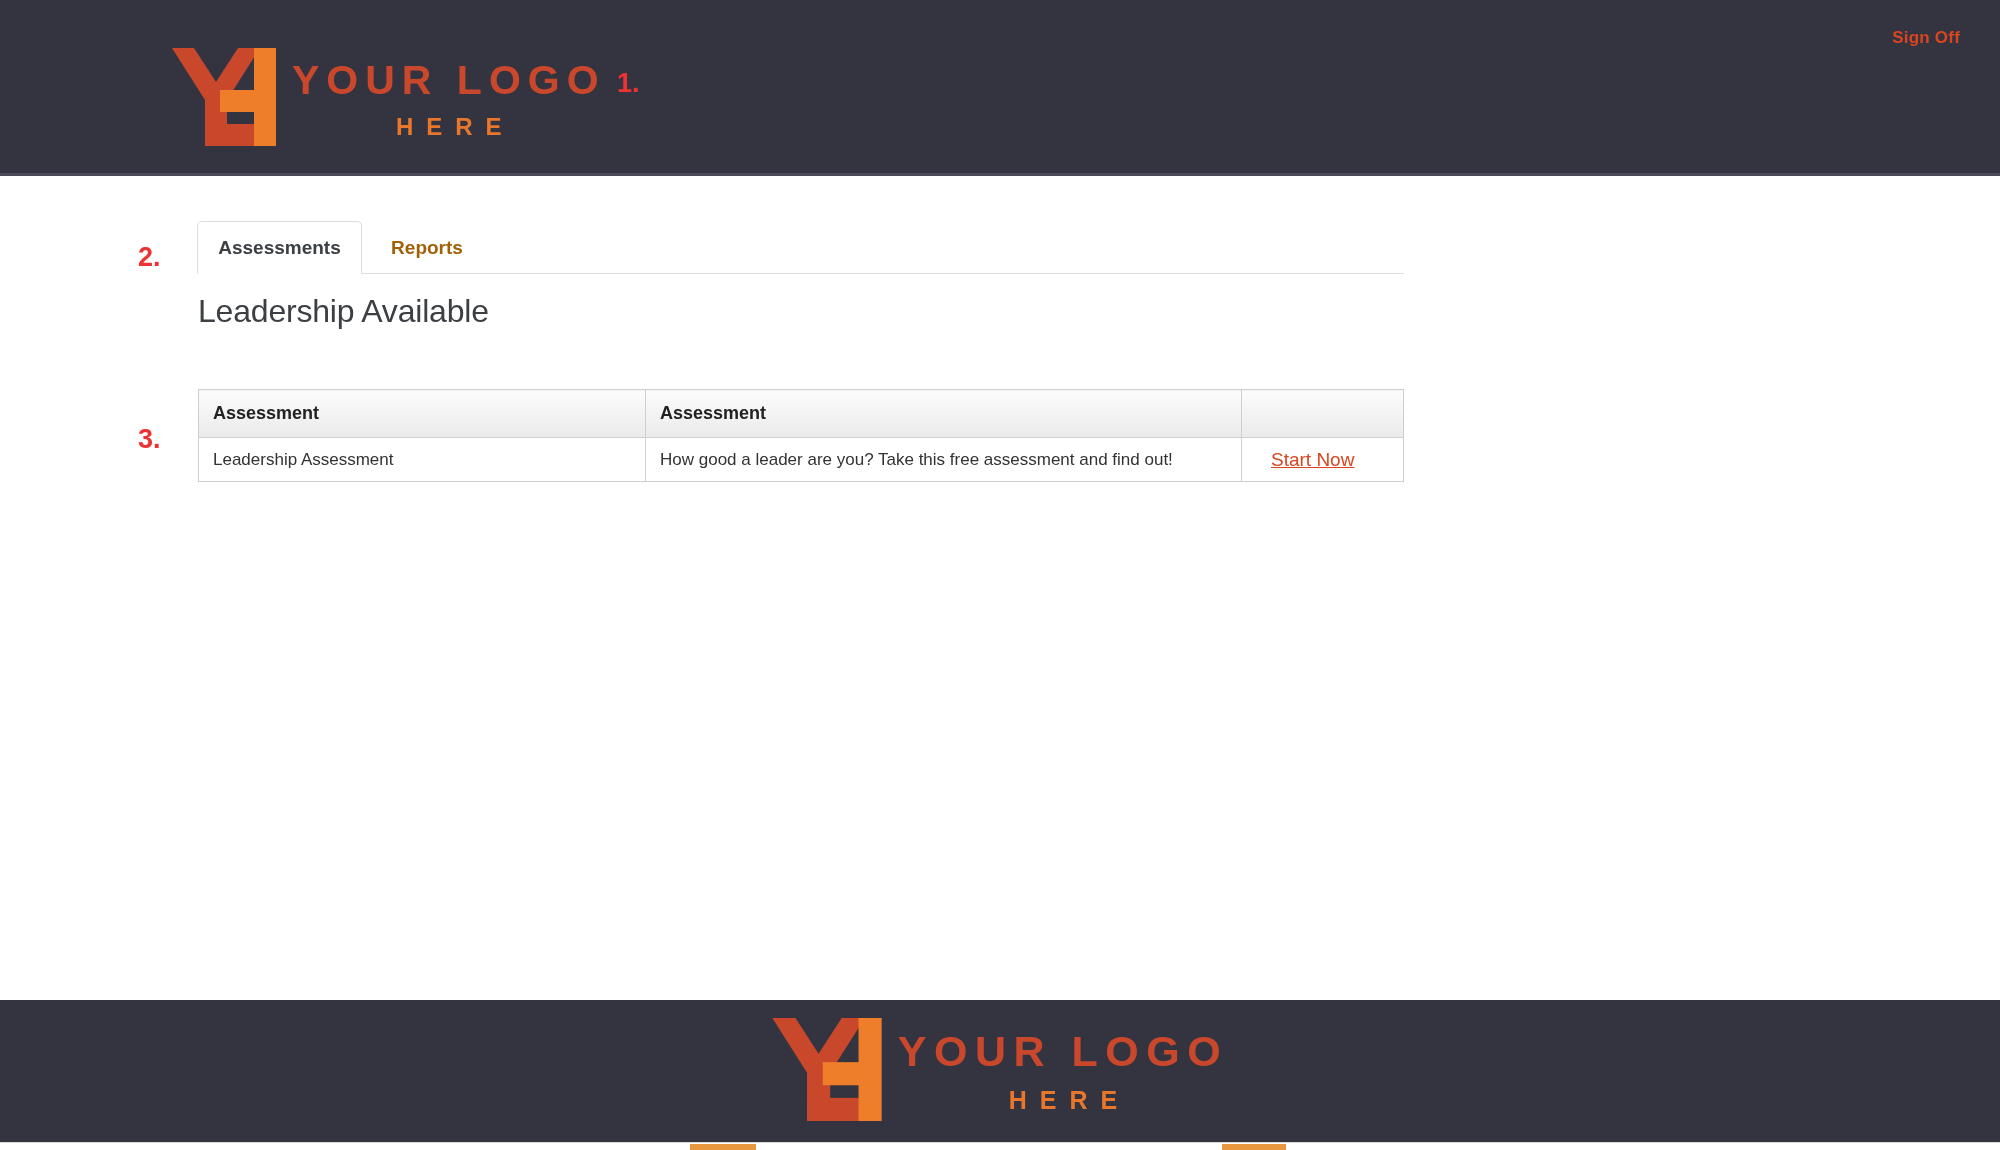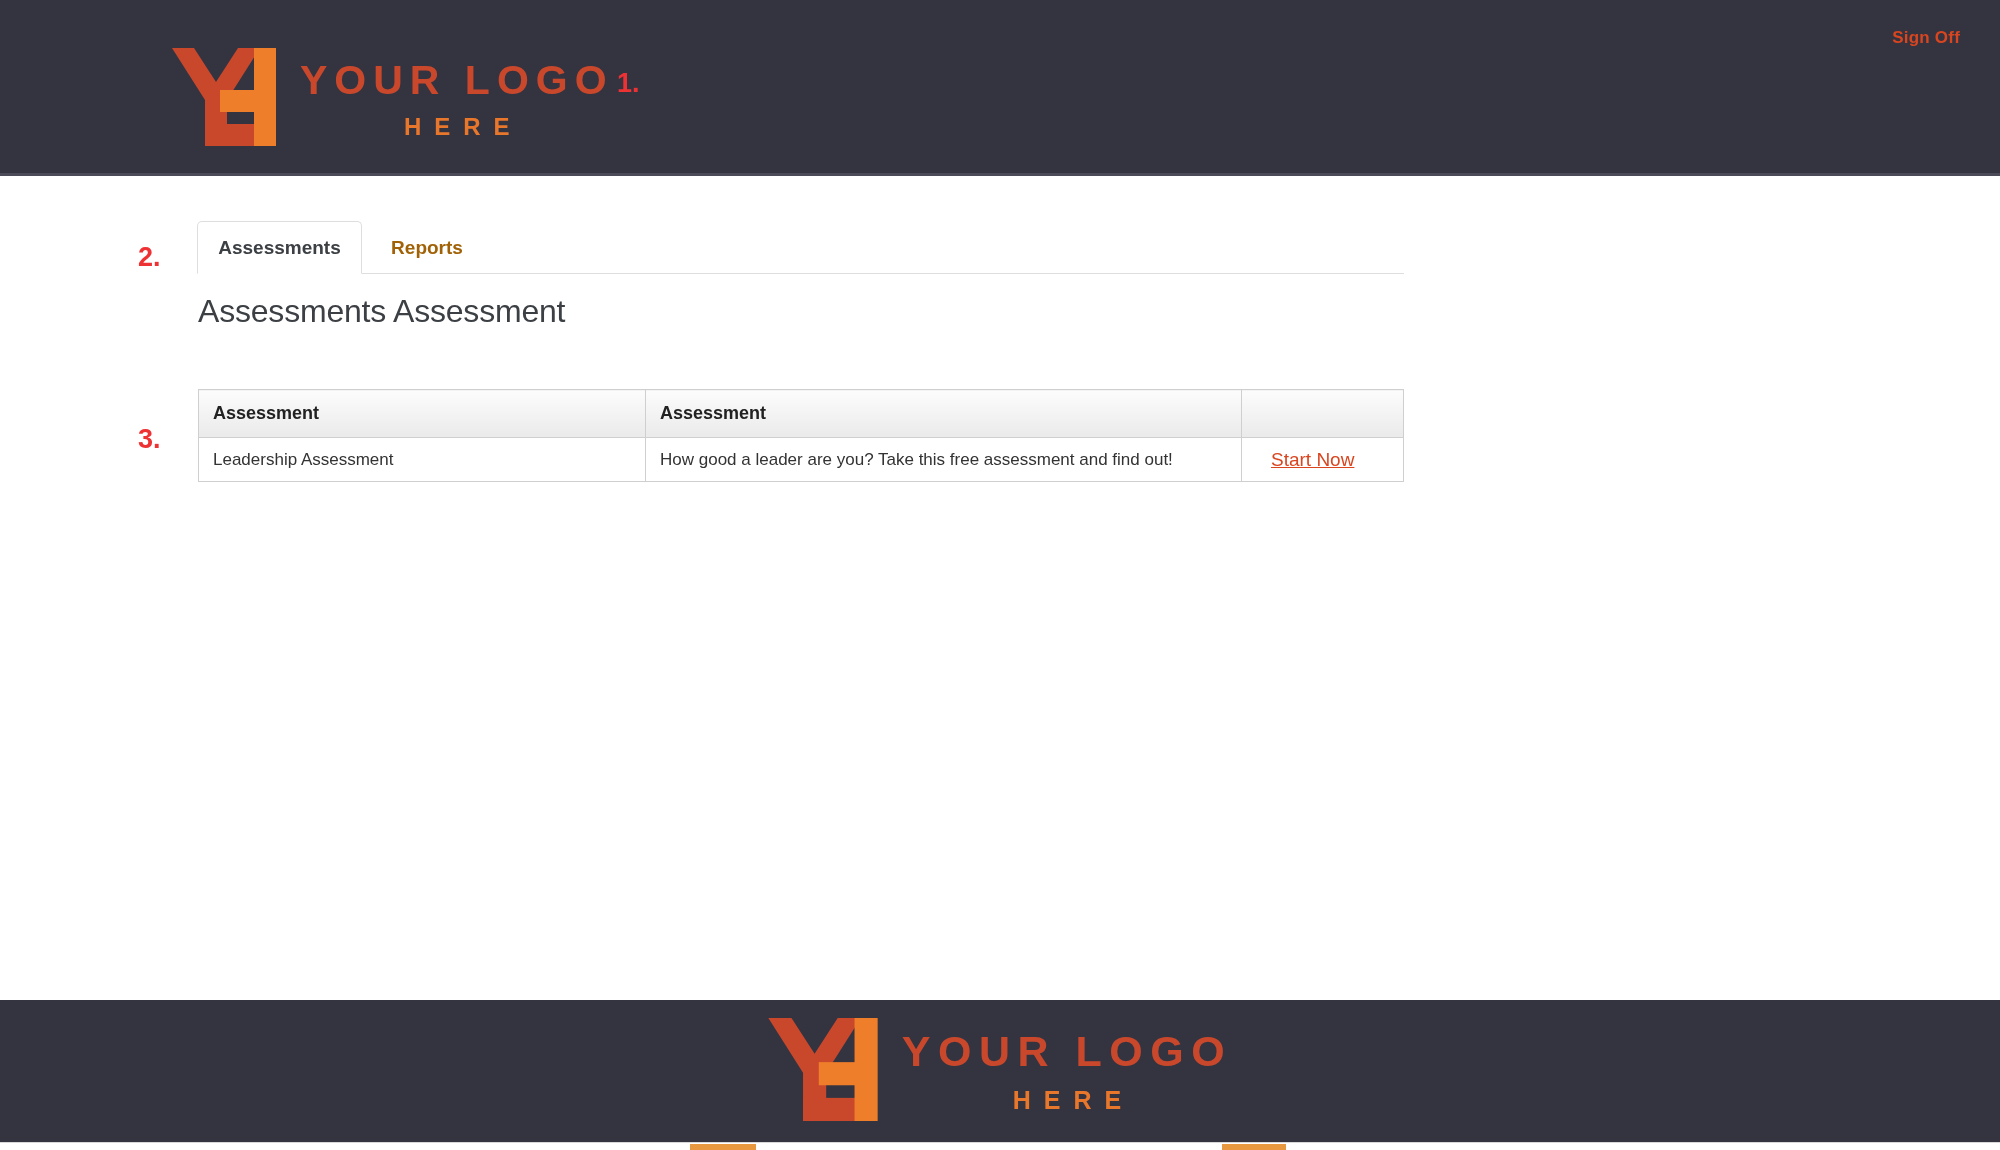--- a/index.html
+++ b/index.html
@@ -45,21 +45,21 @@
     font-weight: bold;
     text-decoration: none;
     letter-spacing: 0.2px;
     cursor: pointer;
   }
 
   
   .logo-wrap {
     display: flex;
     align-items: center;
-    gap: 24px;
+    gap: 16px;
   }
   .logo-mark { flex: none; display: block; }
   .logo-text-block {
     display: flex;
     flex-direction: column;
     align-items: center;
     line-height: 1;
   }
   .logo-line1 {
     color: #c9482c;
@@ -270,21 +270,21 @@
 
     <div class="tab-bar">
       <div class="tab active">
         <span>Assessments</span>
       </div>
       <div class="tab inactive">
         <span>Reports</span>
       </div>
     </div>
 
-    <h1 class="page-title">Assessments Assessment</h1>
+    <h1 class="page-title">Leadership Available</h1>
 
     <table class="assessments-table">
       <thead>
         <tr>
           <th class="col-assessment">Assessment</th>
           <th class="col-description">Assessment</th>
           <th class="col-action"></th>
         </tr>
       </thead>
       <tbody>

